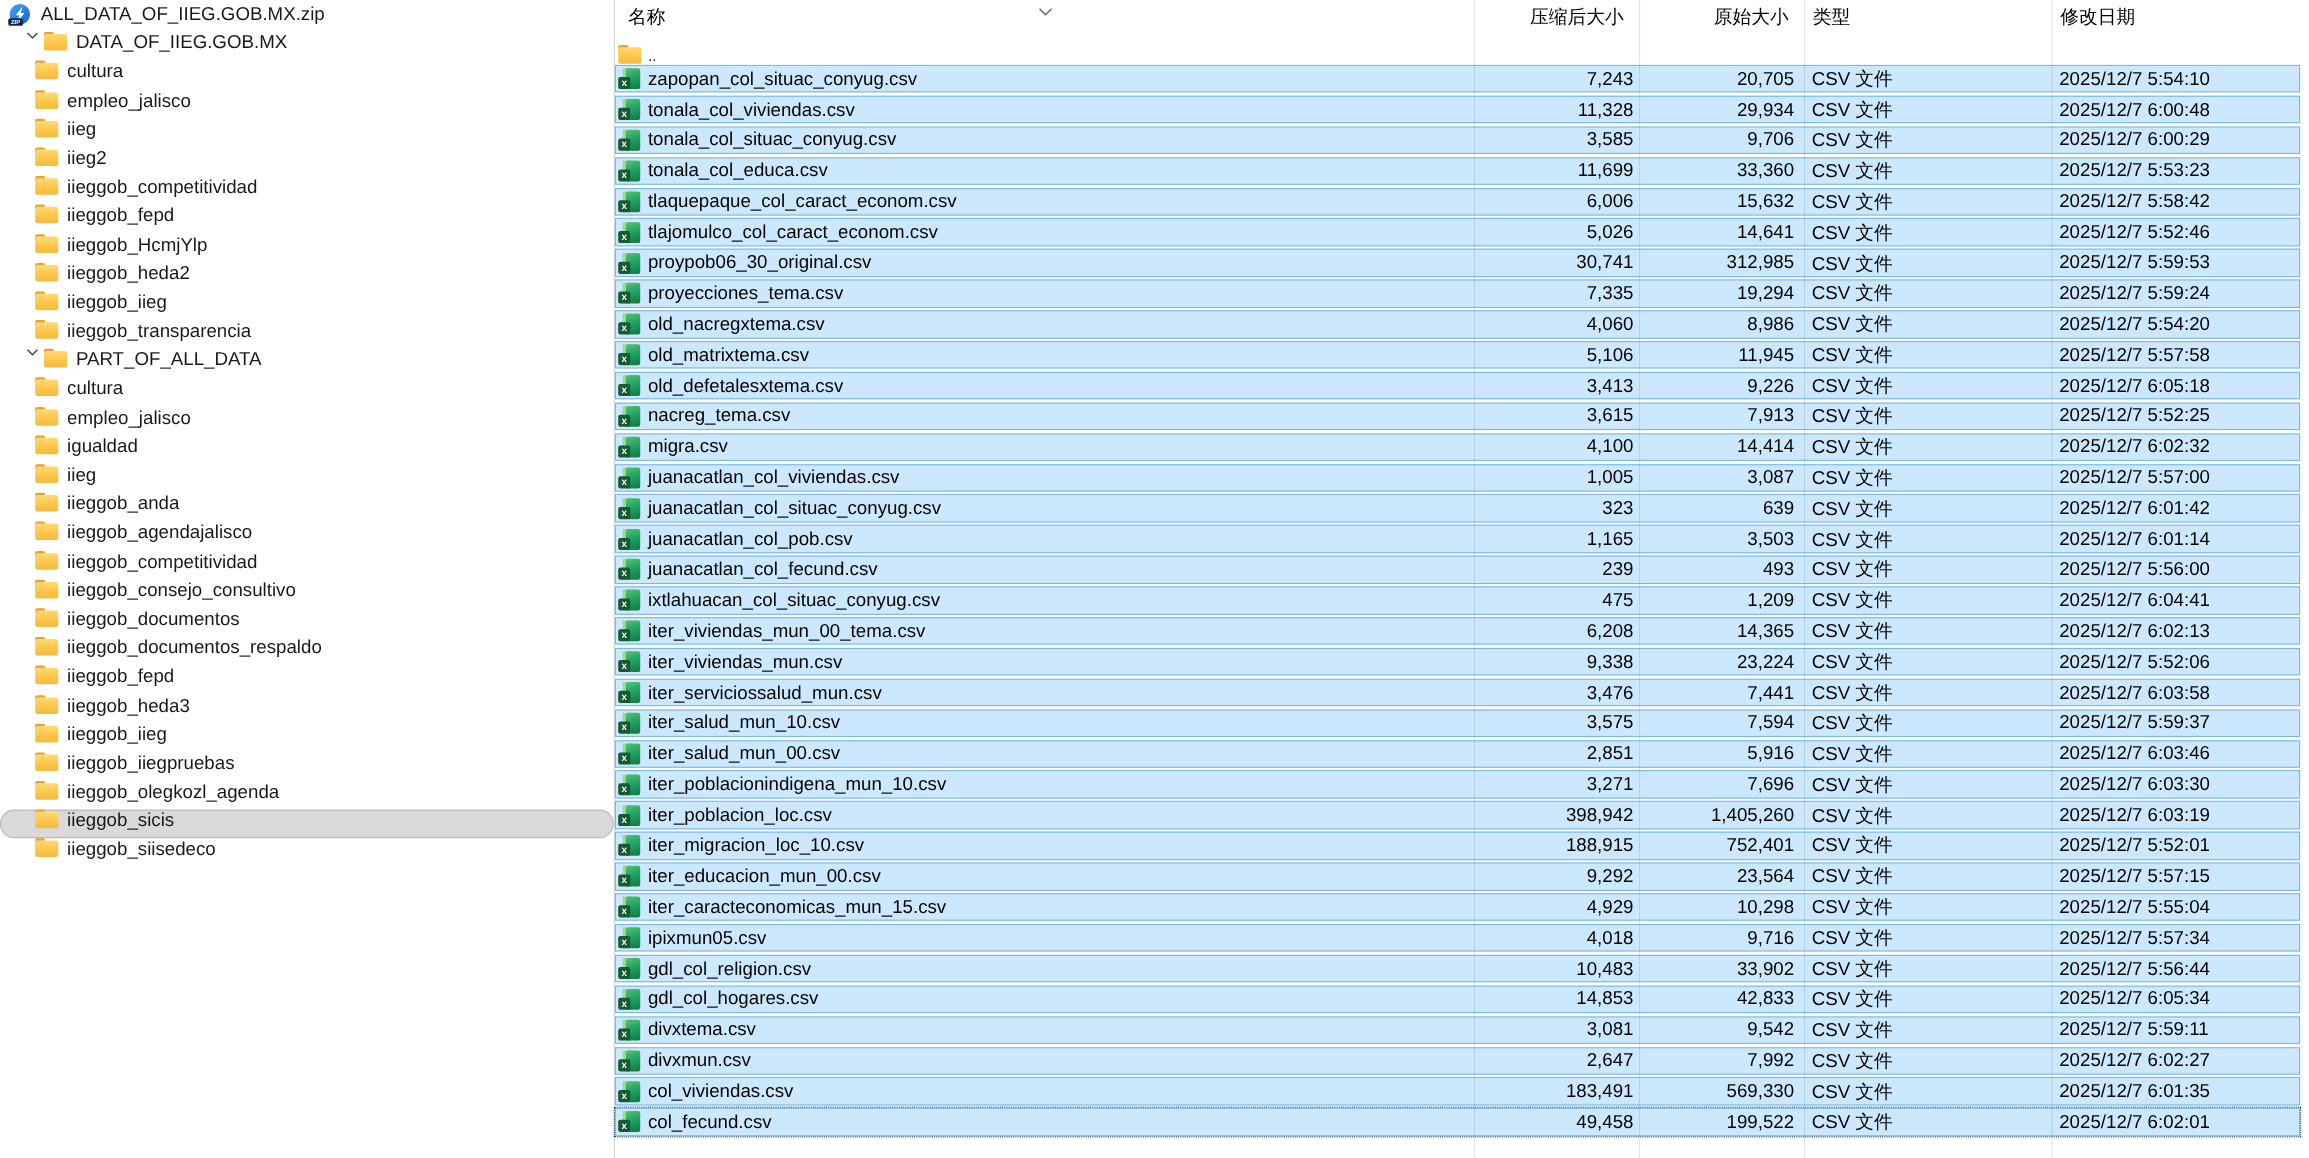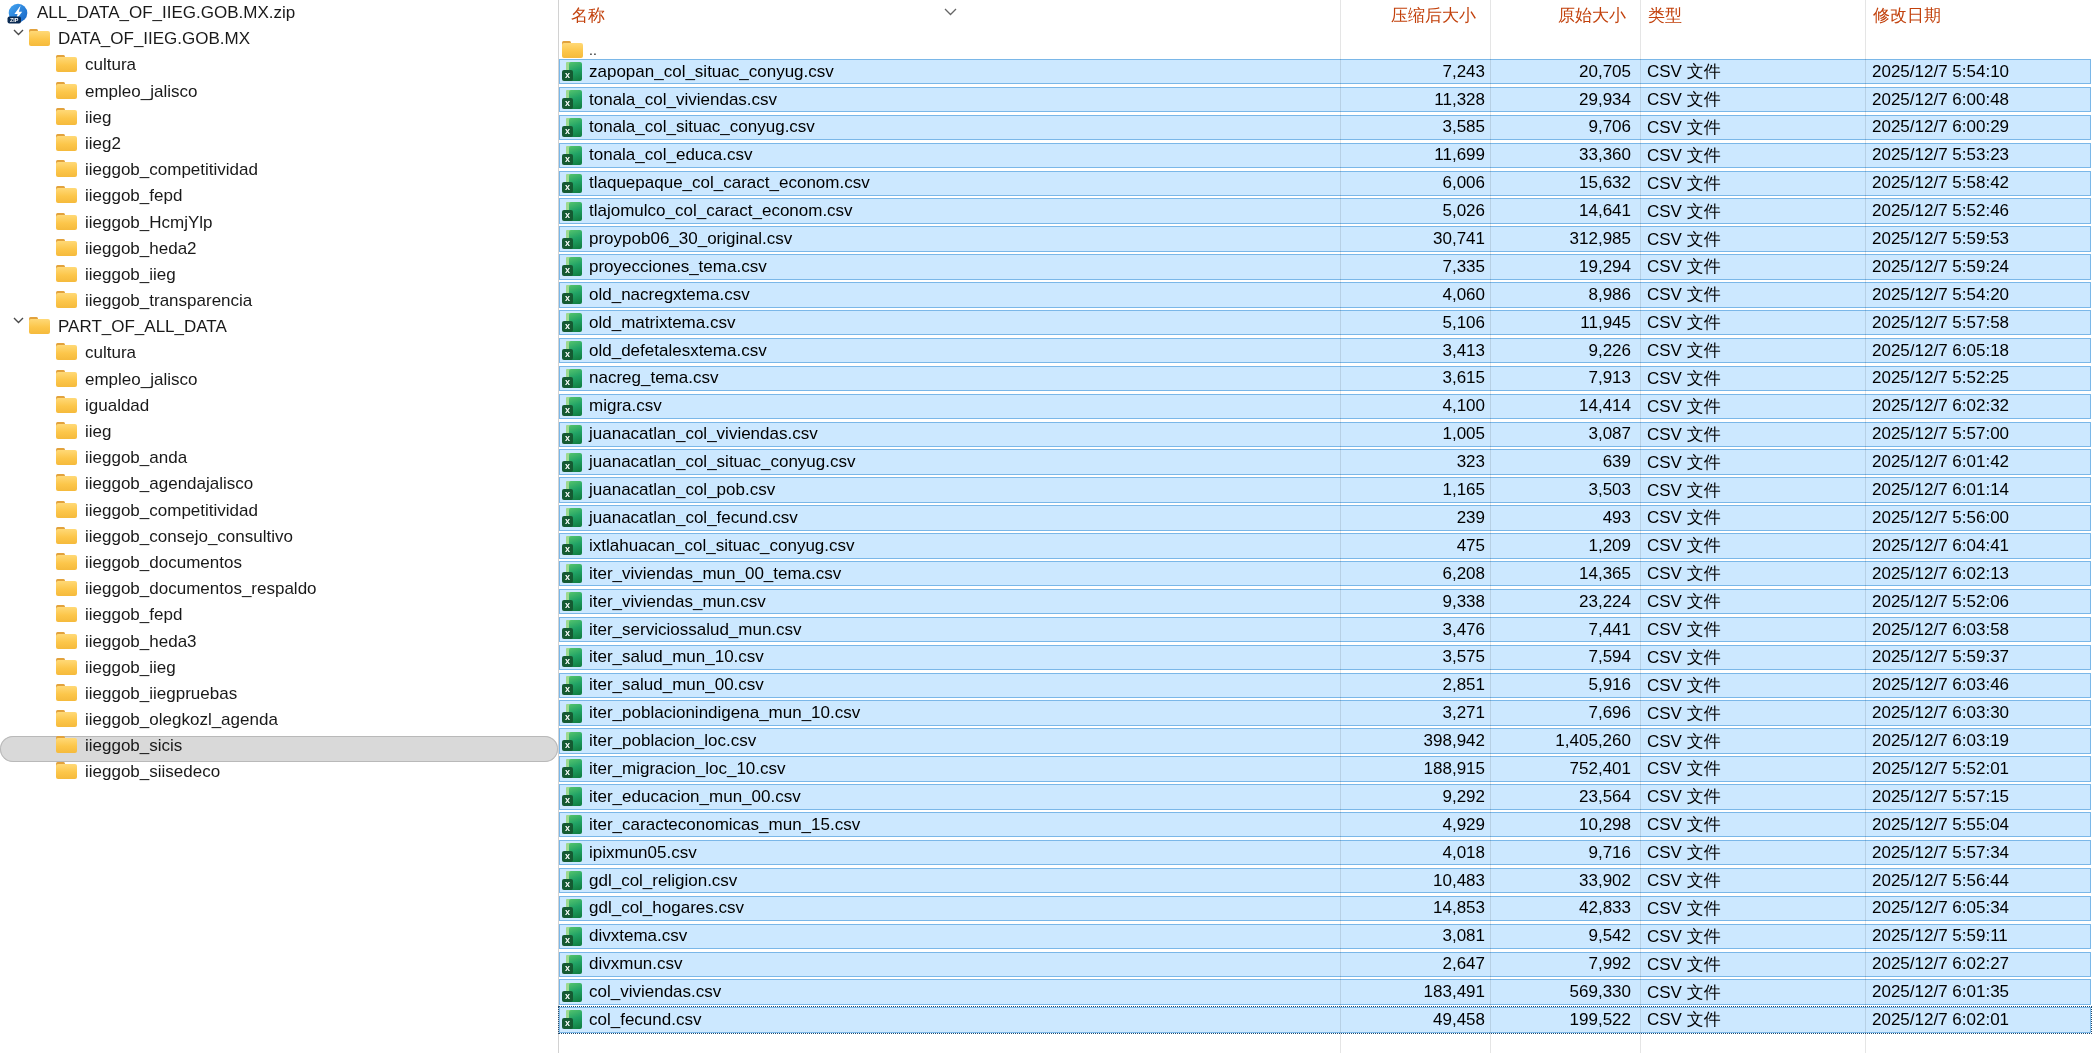--- a/index.html
+++ b/index.html
@@ -7,32 +7,32 @@
     width:2099px;height:1053px;overflow:hidden;
     font-family:"Liberation Sans","DejaVu Sans",sans-serif;color:#111;
     -webkit-font-smoothing:antialiased;
   }
   .app{position:relative;width:2099px;height:1053px;background:#fff;}
 
   
   .tree{position:absolute;left:0;top:0;width:558px;height:1053px;padding-top:3px;box-sizing:border-box;background:#fff;}
   .tree-row{height:26.2px;display:flex;align-items:flex-start;font-size:17px;white-space:nowrap;cursor:default;box-sizing:border-box;}
   .tree-row.lvl0{padding-left:7px;}
-  .tree-row.lvl1{padding-left:7px;}
-  .tree-row.lvl2{padding-left:56px;}
+  .tree-row.lvl1{padding-left:18px;}
+  .tree-row.lvl2{padding-left:32px;}
   .tree-row .chev{width:22px;flex:0 0 22px;display:flex;justify-content:center;align-items:center;}
   .tree-row .icon{margin-right:8px;flex:0 0 auto;}
   .tree-row.sel{background:var(--treesel);box-shadow:inset 0 0 0 1px #b9b9b9;border-radius:13px;}
   .tree-row .lbl{color:#191919;}
 
   .divider{position:absolute;left:558px;top:0;width:1px;height:1053px;background:#d2d2d2;}
 
   
   .list{position:absolute;left:559px;top:0;width:1540px;height:1053px;background:#fff;}
-  .header-row{display:flex;height:30px;align-items:center;font-size:17px;color:#c2410c;}
+  .header-row{display:flex;height:30px;align-items:center;font-size:17px;color:#000000;}
   .hc{box-sizing:border-box;white-space:nowrap;}
   .hc.c0{width:781px;padding-left:12px;}
   .hc.c1{width:150px;text-align:right;padding-right:14px;}
   .hc.c2{width:150px;text-align:right;padding-right:14px;}
   .hc.c3{width:225px;padding-left:8px;}
   .hc.c4{flex:1;padding-left:8px;}
   .sort-ind{position:absolute;left:385px;top:2px;z-index:6;}
 
   .list-body{position:absolute;left:0;top:30px;width:100%;}
   .updir{height:28px;display:flex;align-items:flex-end;padding-left:3px;box-sizing:border-box;}

